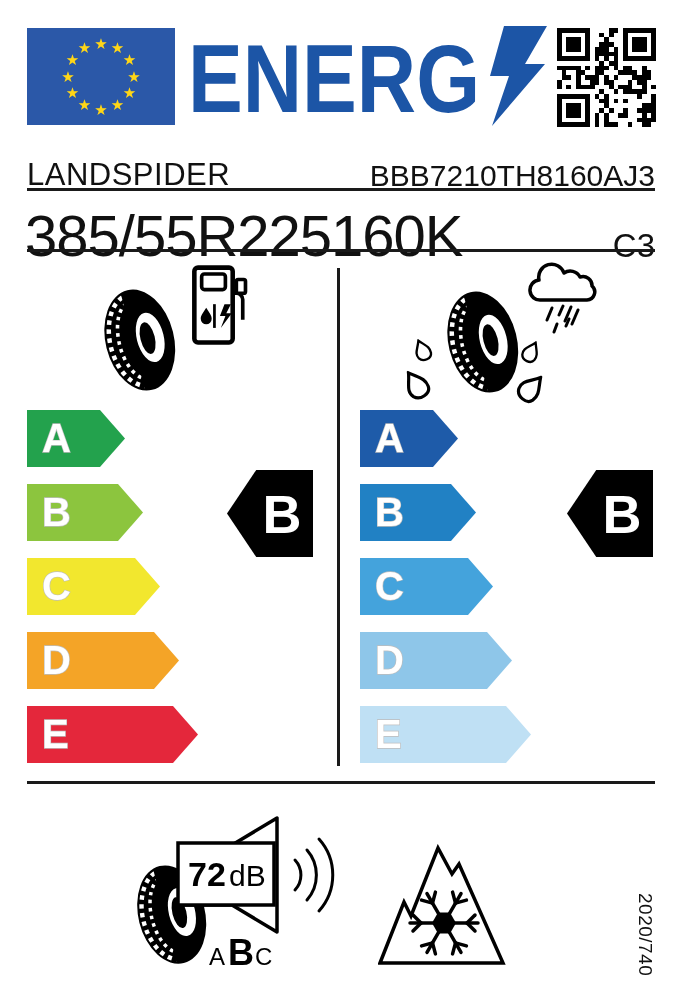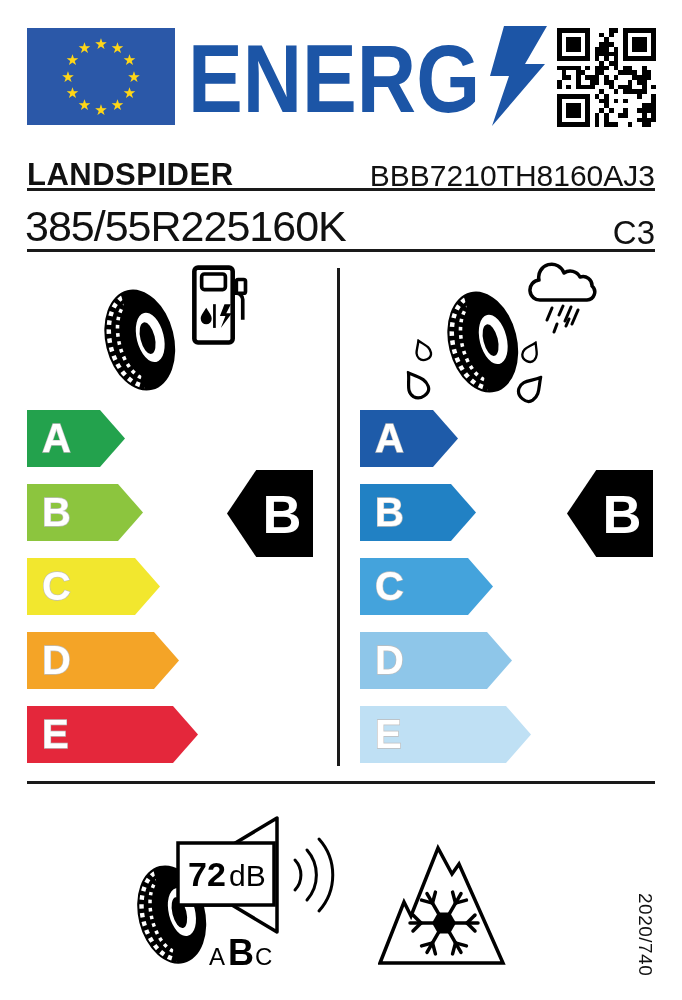--- a/index.html
+++ b/index.html
@@ -6,24 +6,24 @@
   body{
     width:682px;height:1000px;position:relative;background:#ffffff;
     font-family:"Liberation Sans","DejaVu Sans",sans-serif;color:#111;
     overflow:hidden;
   }
   .abs{position:absolute;}
   .hline{background:#1a1a1a;height:3px;}
   .vline{background:#1a1a1a;width:3px;}
 
   
-  #brand{left:27px;top:157px;font-size:31px;font-weight:bold;letter-spacing:.5px;}
+  #brand{left:27px;top:157px;font-size:31px;font-weight:normal;letter-spacing:.5px;}
   #artcode{right:27px;top:159px;font-size:30px;text-align:center;}
-  #tyresize{left:25px;top:202px;font-size:43px;letter-spacing:-1px;text-align:center;}
-  #tyreclass{right:27px;top:214px;font-size:33px;}
+  #tyresize{left:25px;top:202px;font-size:58px;letter-spacing:-1px;text-align:center;}
+  #tyreclass{right:27px;top:227px;font-size:33px;}
 
   
   .scale{width:200px;}
   .grade{
     height:57px;margin-bottom:17px;position:relative;
     clip-path:polygon(0 0,calc(100% - 25px) 0,100% 50%,calc(100% - 25px) 100%,0 100%);
     display:flex;align-items:center;
   }
   .grade span{
     font-size:40px;font-weight:bold;color:#fff;padding-left:15px;line-height:57px;

